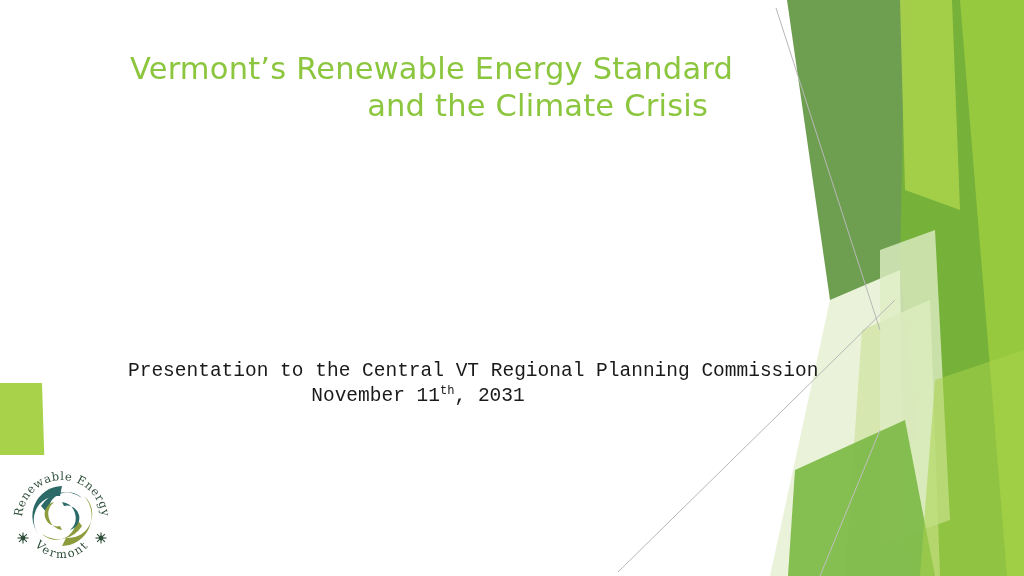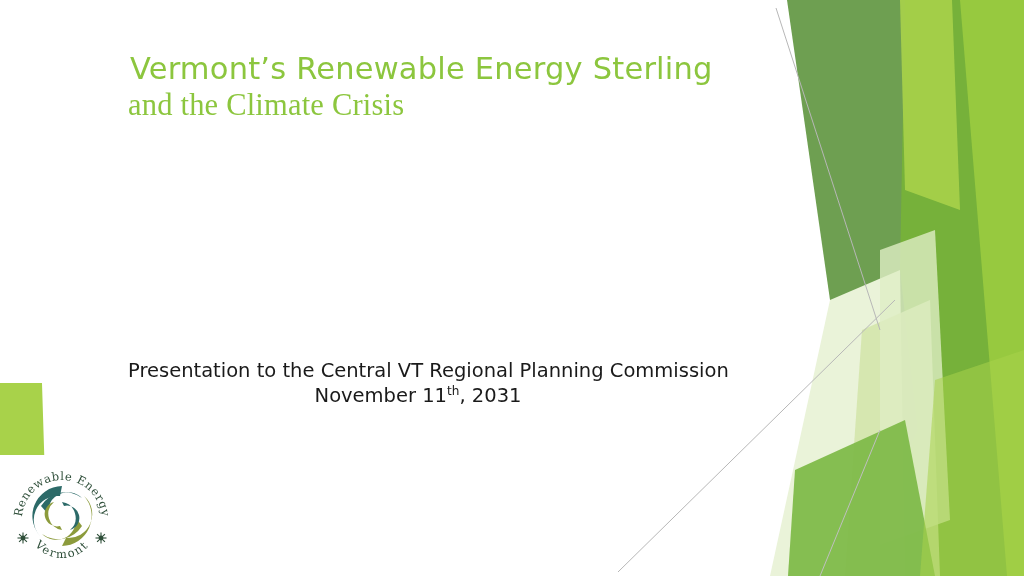--- a/index.html
+++ b/index.html
@@ -68,33 +68,34 @@
   }
   .title-line {
     color: #8CC63E;
     font-size: 30.5px;
     line-height: 37px;
     font-weight: 400;
     letter-spacing: 0.2px;
     white-space: nowrap;
   }
   .title-line.first { text-align: left; padding-left: 2px; }
-  .title-line.second { text-align: left; font-family: Liberation Serif, serif; }
+  .title-line.second { text-align: right; }
 
   
   .subtitle-block {
     position: absolute;
     left: 128px;
     top: 359px;
     width: 580px;
     text-align: center;
     color: #1A1A1A;
     font-size: 19.5px;
     line-height: 24.8px;
     font-weight: 400;
+    font-family: Liberation Mono, monospace;
   }
   .subtitle-line { white-space: nowrap; }
   .subtitle-line sup {
     font-size: 0.62em;
     vertical-align: super;
     line-height: 0;
   }
 </style>
 </head>
 <body>
@@ -179,21 +180,21 @@
             <line x1="87.5" y1="76" x2="98.5" y2="76"></line>
             <line x1="89.1" y1="72.1" x2="96.9" y2="79.9"></line>
             <line x1="96.9" y1="72.1" x2="89.1" y2="79.9"></line>
           </g>
         </g>
       </svg>
     </div>
   </div>
 
   <div class="title-block">
-    <div class="title-line first">Vermont’s Renewable Energy Sterling</div>
+    <div class="title-line first">Vermont’s Renewable Energy Standard</div>
     <div class="title-line second">and the Climate Crisis</div>
   </div>
 
   <div class="subtitle-block">
     <div class="subtitle-line">Presentation to the Central VT Regional Planning Commission</div>
     <div class="subtitle-line"><span>November 11</span><sup>th</sup><span>, 2031</span></div>
   </div>
 
 </div>
 

